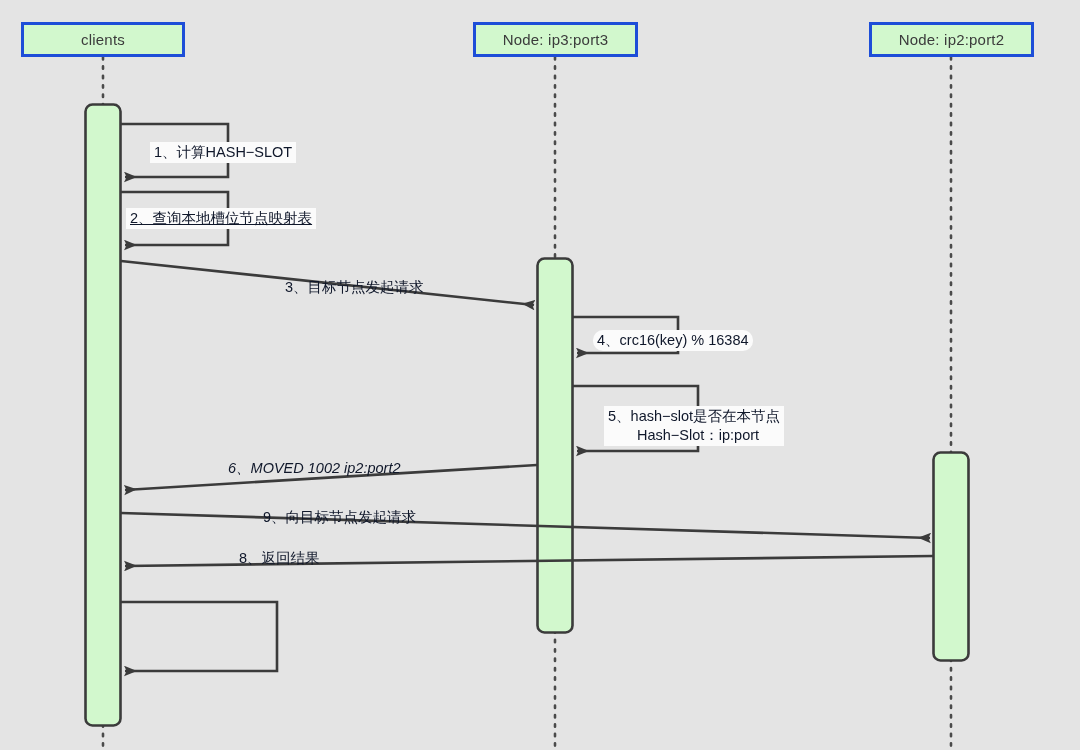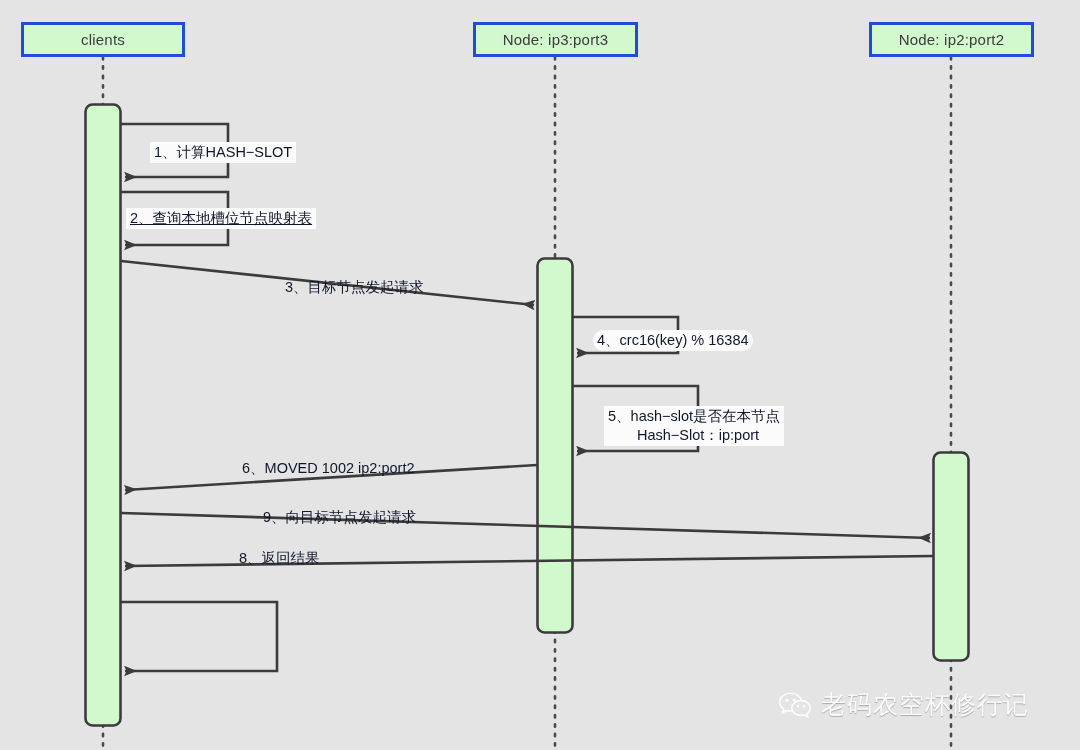--- a/index.html
+++ b/index.html
@@ -144,42 +144,21 @@
 
   <div class="msg-label" style="left:126px; top:208px;text-decoration:underline;">2、查询本地槽位节点映射表</div>
 
   <div class="msg-label" style="left:281px; top:265px; background:transparent;margin-top:12px;">3、目标节点发起请求</div>
 
   <div class="msg-label" style="left:593px; top:330px;border-radius:10px;">4、crc16(key) % 16384</div>
 
   <div class="msg-label center" style="left:604px; top:395px;margin-top:11px;">5、hash−slot是否在本节点
   Hash−Slot：ip:port</div>
 
-  <div class="msg-label" style="left:238px; top:458px; background:transparent;">6、MOVED 1002 ip2:port2</div>
+  <div class="msg-label" style="left:224px; top:458px; background:transparent;font-style:italic;">6、MOVED 1002 ip2:port2</div>
 
   <div class="msg-label" style="left:259px; top:507px; background:transparent;">9、向目标节点发起请求</div>
 
   <div class="msg-label" style="left:235px; top:548px; background:transparent;">8、返回结果</div>
 
 
-  <div id="watermark">
-    <span class="wm-logo">
-      <svg viewBox="0 0 34 28" width="34" height="28" xmlns="http://www.w3.org/2000/svg">
-        <g fill="none" stroke="#ffffff" stroke-width="1.6">
-          <path d="M12.6,2.2 C6.5,2.2 1.6,6.2 1.6,11.1 C1.6,13.9 3.2,16.4 5.8,18.1
-                   L4.6,21.7 L8.8,19.5 C10,19.8 11.3,20 12.6,20
-                   C18.7,20 23.6,16 23.6,11.1 C23.6,6.2 18.7,2.2 12.6,2.2 Z"></path>
-          <path d="M23.0,9.6 C28.1,9.6 32.3,13.0 32.3,17.1 C32.3,19.4 30.9,21.5 28.8,22.9
-                   L29.8,25.9 L26.2,24.0 C25.2,24.3 24.1,24.4 23.0,24.4
-                   C17.9,24.4 13.7,21.1 13.7,17.1 C13.7,13.0 17.9,9.6 23.0,9.6 Z" fill="#e4e4e4"></path>
-        </g>
-        <g fill="#ffffff">
-          <circle cx="8.9" cy="9.3" r="1.5"></circle>
-          <circle cx="16.3" cy="9.3" r="1.5"></circle>
-          <circle cx="19.9" cy="15.4" r="1.3"></circle>
-          <circle cx="26.1" cy="15.4" r="1.3"></circle>
-        </g>
-      </svg>
-    </span>
-    <span class="wm-text">老码农空杯修行记</span>
-  </div>
 
 </div>
 
 </body></html>

